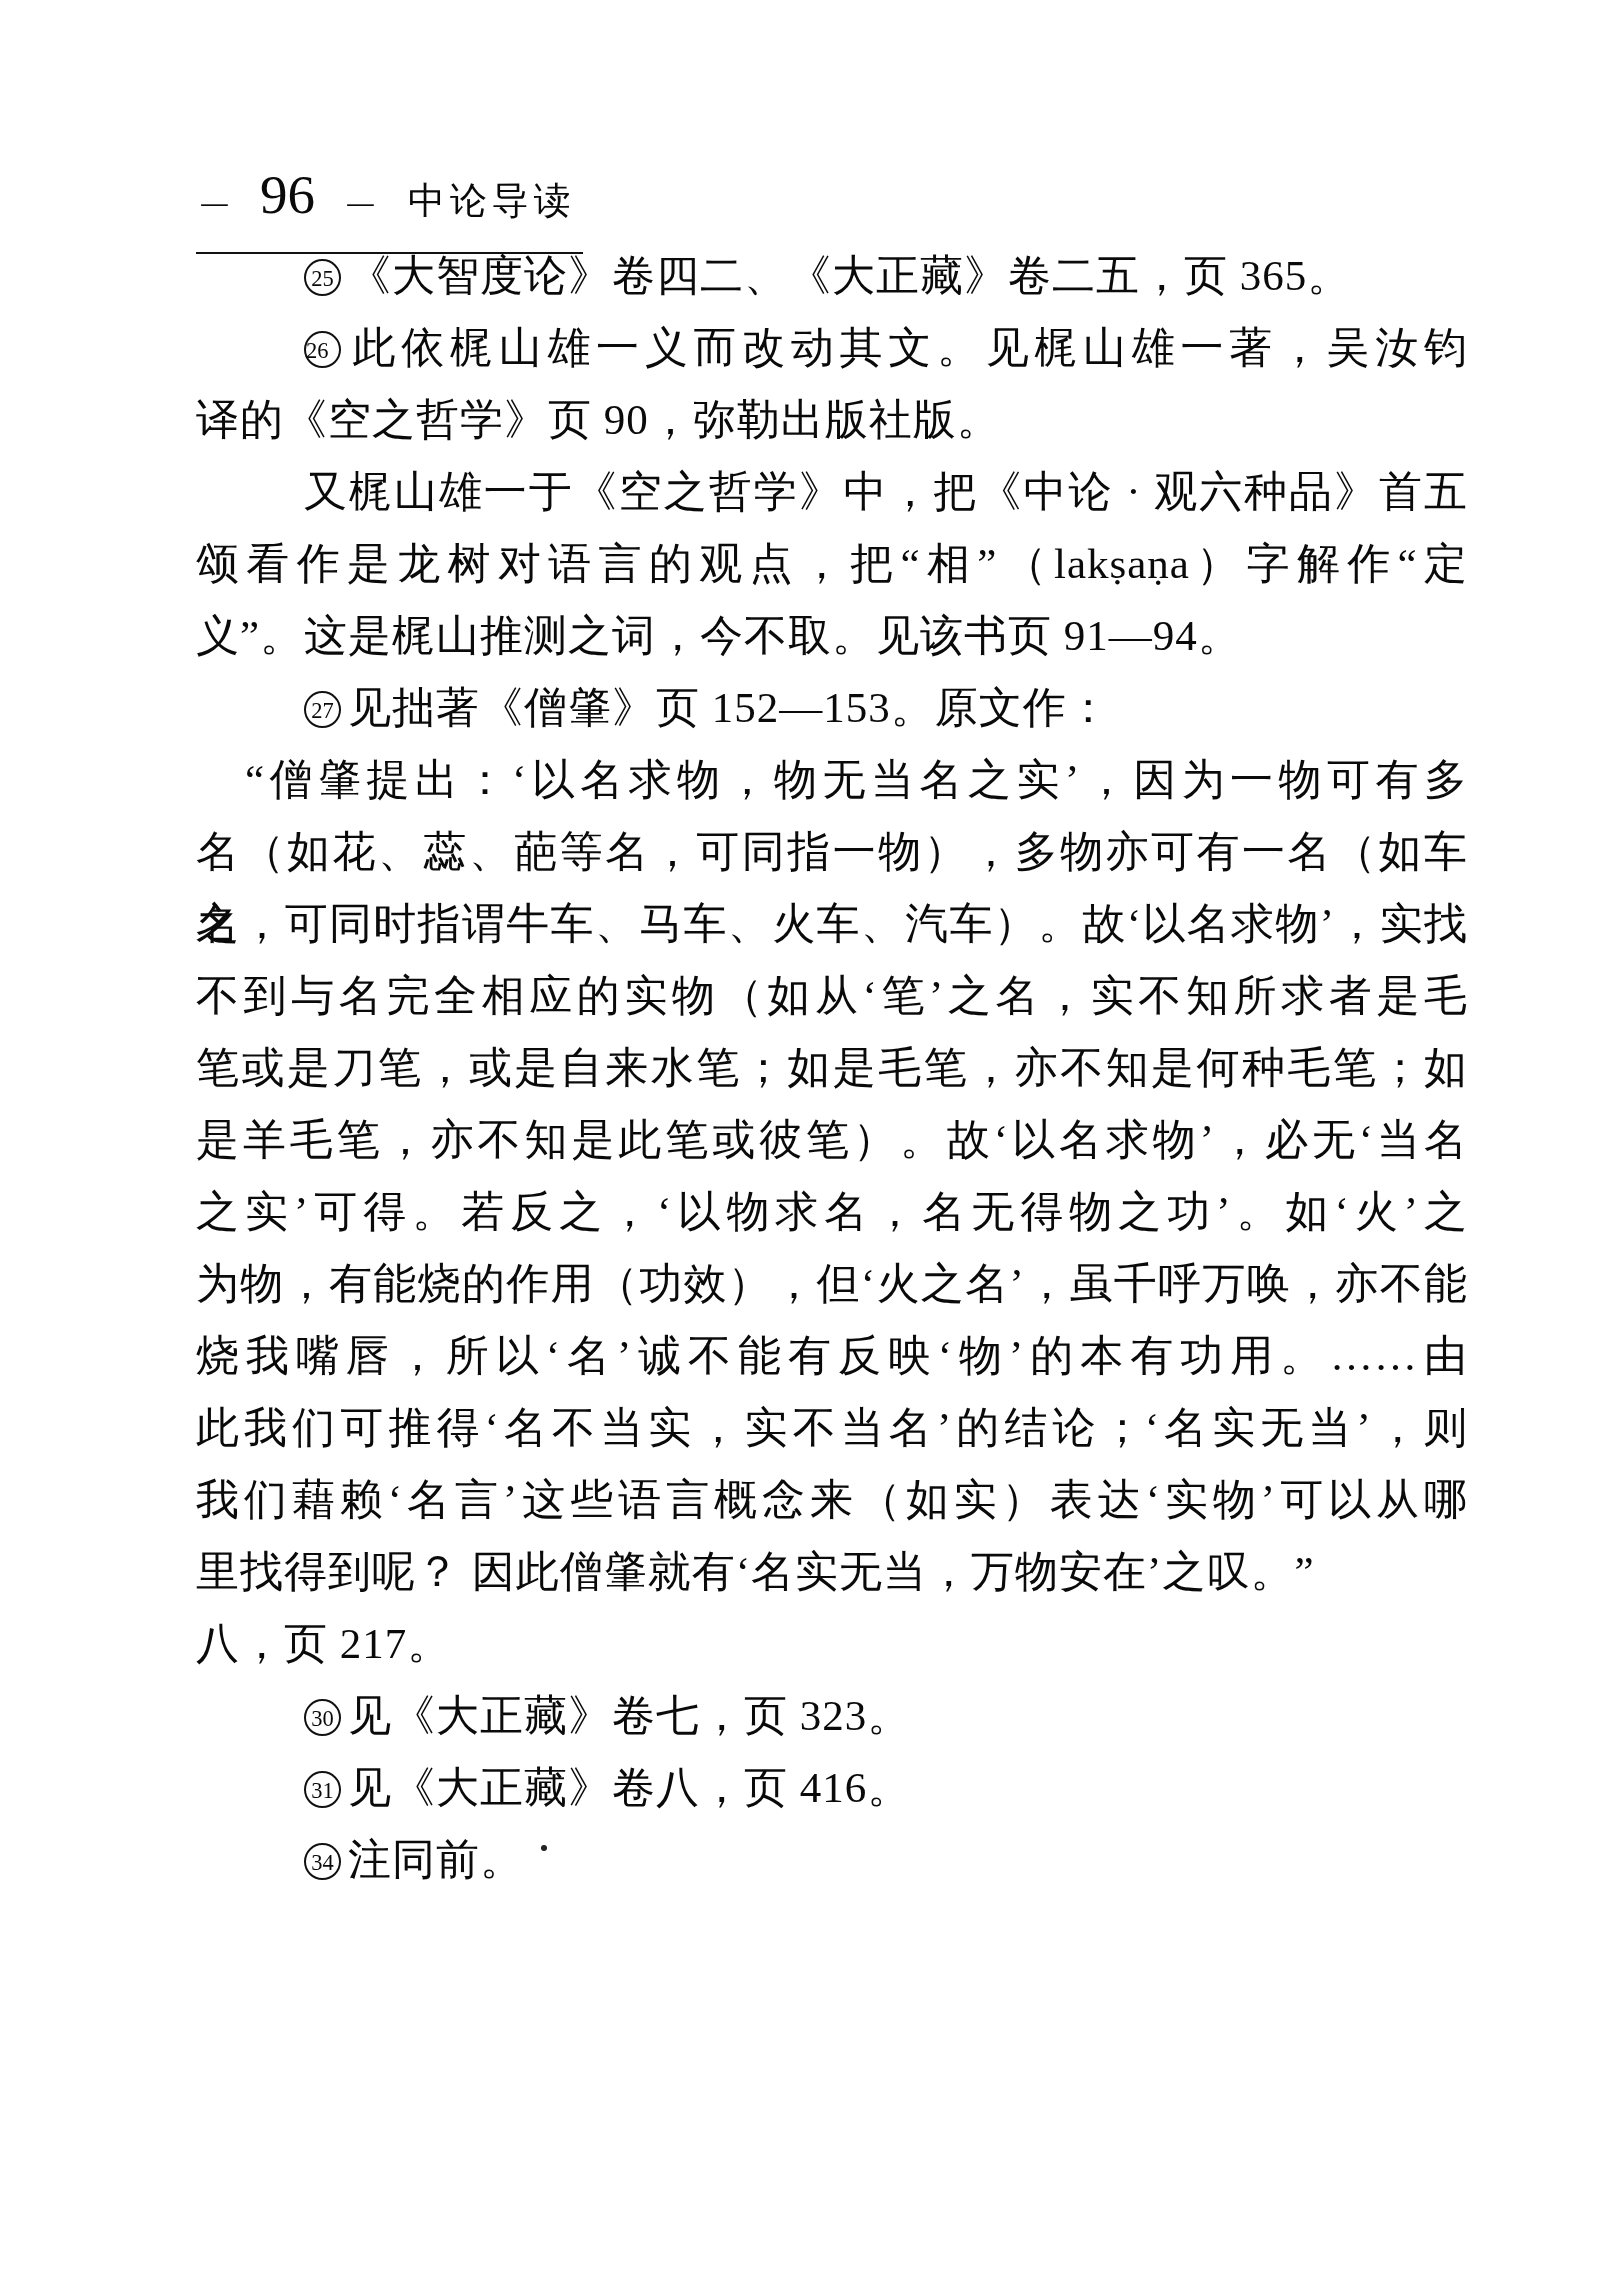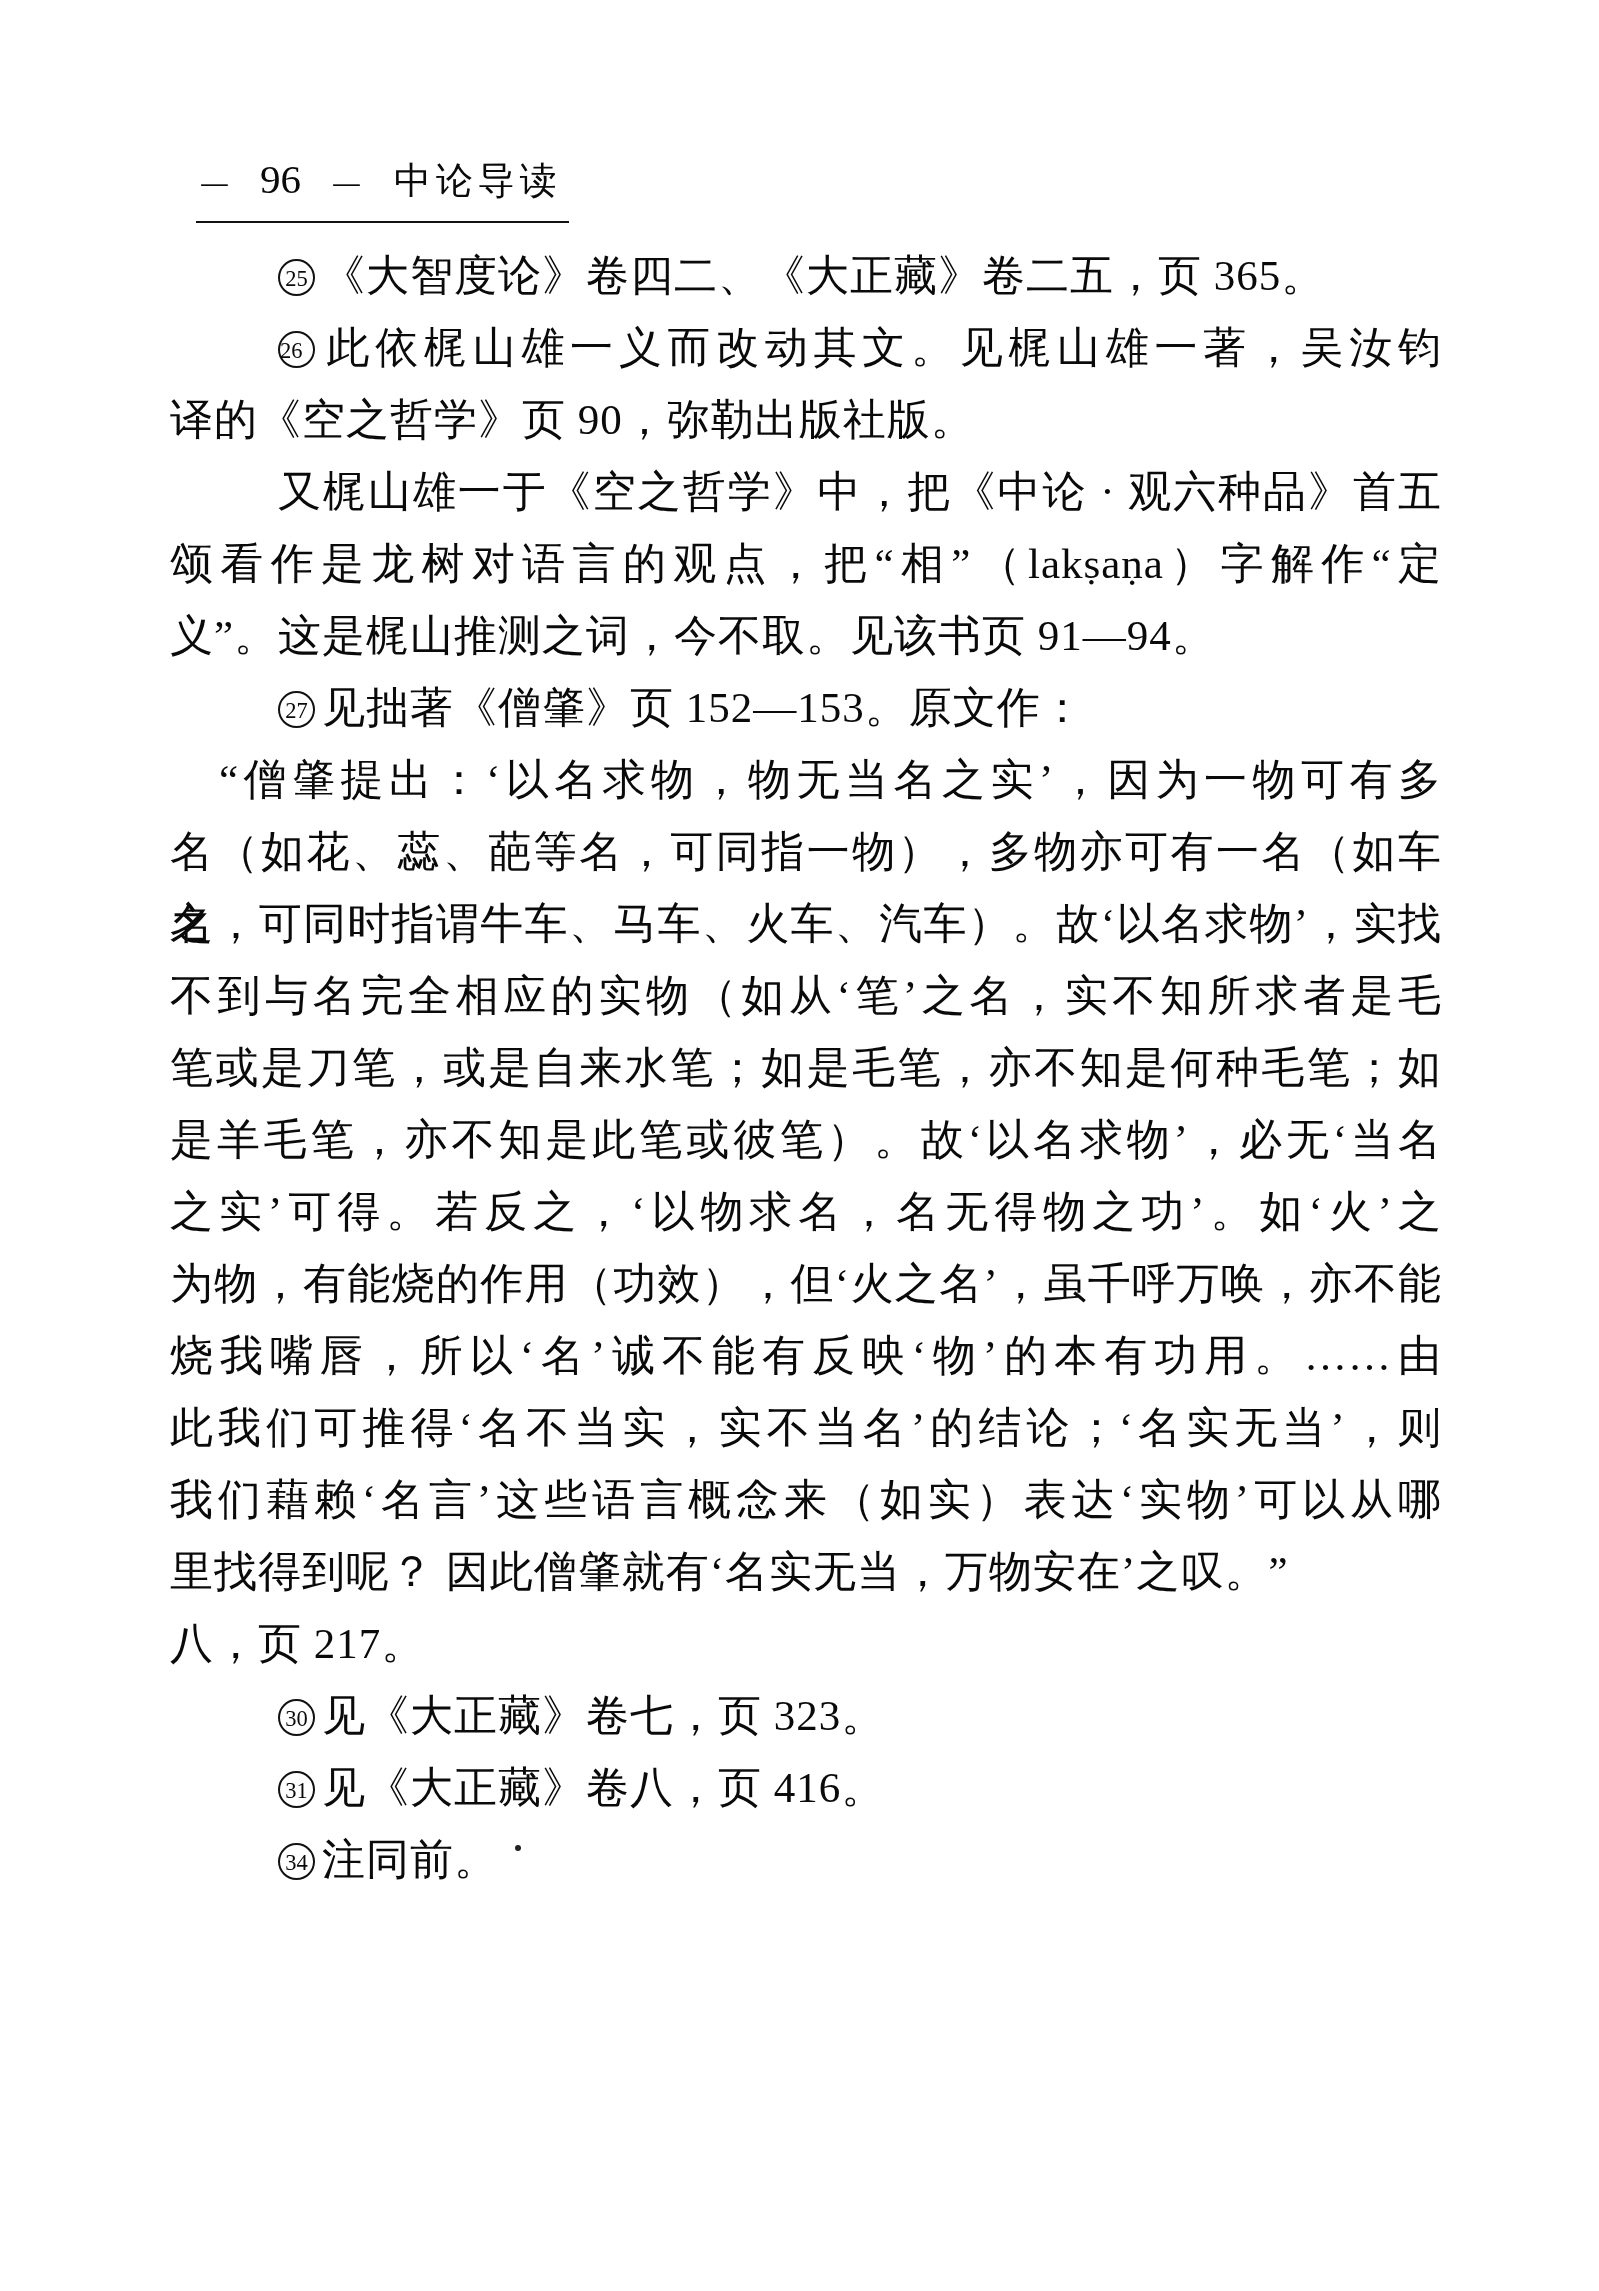--- a/index.html
+++ b/index.html
@@ -27,33 +27,33 @@
     padding: 0 7.8px 9.8px 2px;
     white-space: nowrap;
   }
   .hdr-dash {
     font-size: 33px;
     letter-spacing: 0;
     transform: scaleX(0.8);
     display: inline-block;
   }
   .hdr-num {
-    font-size: 41px;
-    margin: 8px 29px;
+    font-size: 55px;
+    margin: 16px 29px;
   }
   .hdr-dash2 { margin-right: 31px; }
   .hdr-title {
     font-size: 37px;
     letter-spacing: 4.9px;
     font-weight: 500;
   }
   
   .text-block {
     position: absolute;
-    left: 170px;
+    left: 196px;
     top: 240px;
     width: 1274px;
   }
   .line {
     height: 72px;
     line-height: 72px;
     font-size: 43px;
     white-space: nowrap;
     letter-spacing: 1px;
   }

